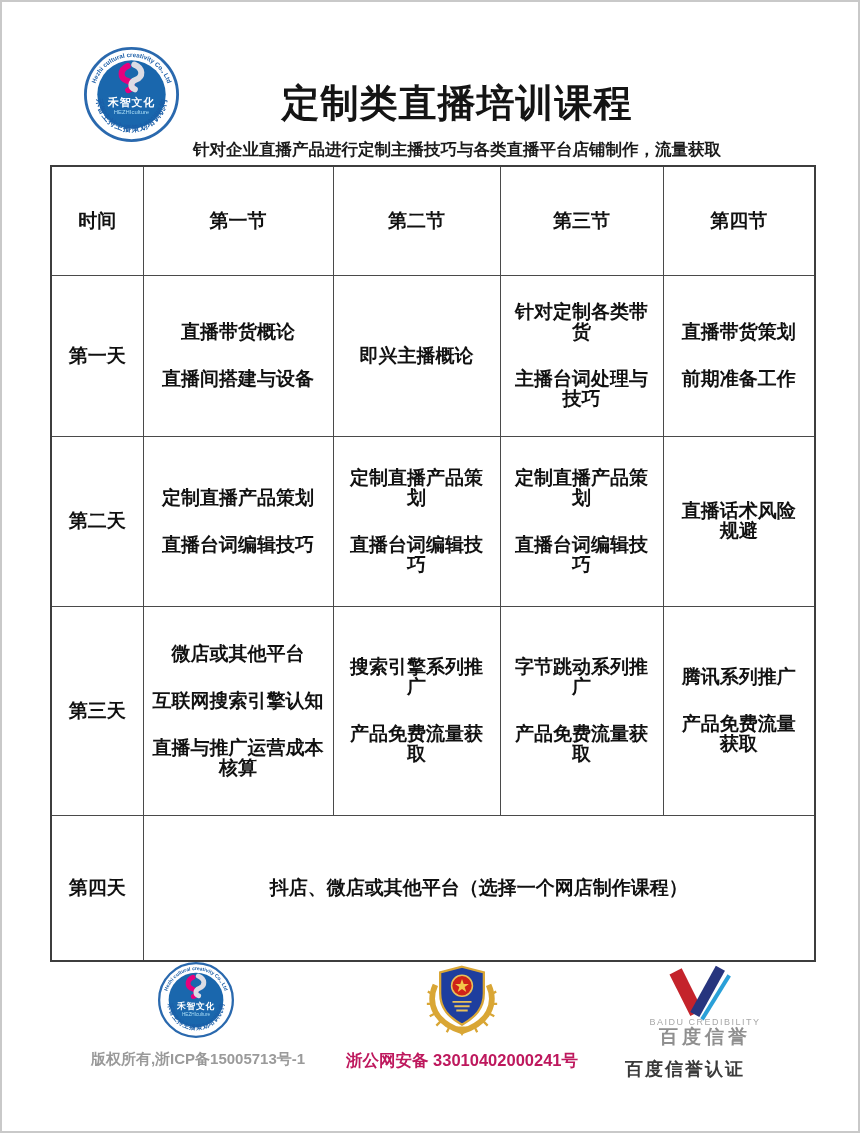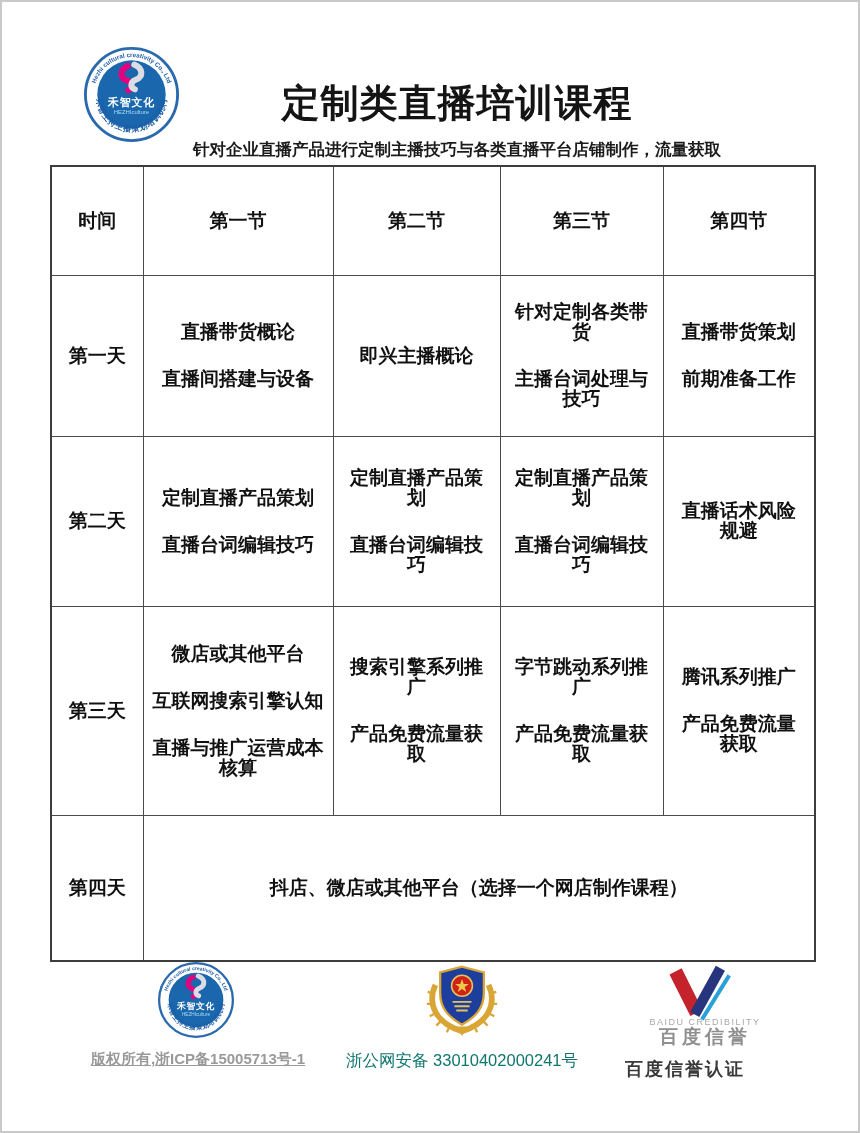--- a/index.html
+++ b/index.html
@@ -27,24 +27,24 @@
   tr.row-header { height:109px; }
   tr.row-1 { height:161px; }
   tr.row-2 { height:170px; }
   tr.row-3 { height:209px; }
   tr.row-4 { height:146px; }
   .cell-lines { display:flex; flex-direction:column; align-items:center; justify-content:center; gap:27px; line-height:20px; }
   .merged-cell { text-align:left; padding-left:9px; }
   
   .footer-logo { position:absolute; left:156px; top:960px; width:76px; height:76px; }
   .copyright-text { position:absolute; left:53px; top:1048px; width:286px; text-align:center;
-    font-size:15px; font-weight:bold; color:#9a9a9a;text-decoration:underline; }
+    font-size:15px; font-weight:bold; color:#9a9a9a; }
   .police-badge { position:absolute; left:422px; top:959px; width:76px; height:78px; }
   .police-text { position:absolute; left:330px; top:1048px; width:260px; text-align:center;
-    font-size:16.5px; font-weight:normal; color:#0f766e; }
+    font-size:16.5px; font-weight:bold; color:#be185d; }
   .baidu-logo { position:absolute; left:659px; top:963px; width:74px; height:56px; }
   .baidu-cn { position:absolute; left:630px; top:1022px; width:146px; text-align:center;
     font-size:19px; font-weight:bold; letter-spacing:4px; color:#8f8f8f; }
   .baidu-en { position:absolute; left:630px; top:1015px; width:146px; text-align:center;
     font-size:9px; letter-spacing:1.5px; color:#a8a8a8; }
   .baidu-cert { position:absolute; left:602px; top:1055px; width:162px; text-align:center;
     font-size:18px; font-weight:bold; letter-spacing:2px; color:#3a3a3a; }
   .svg-defs { position:absolute; width:0; height:0; overflow:hidden; }
   .logo-svg text { font-family:"Liberation Sans", sans-serif; }
 </style>

